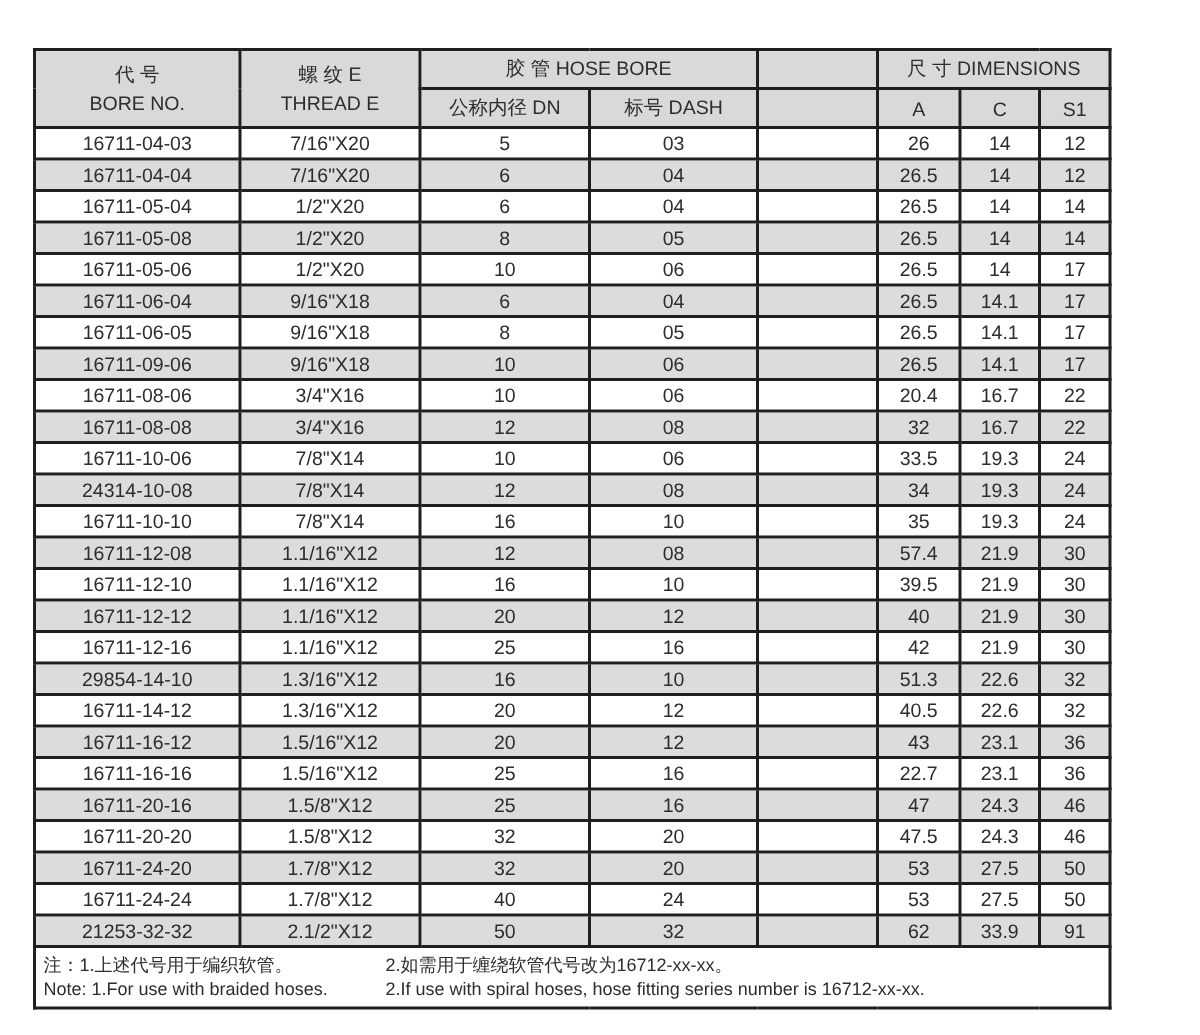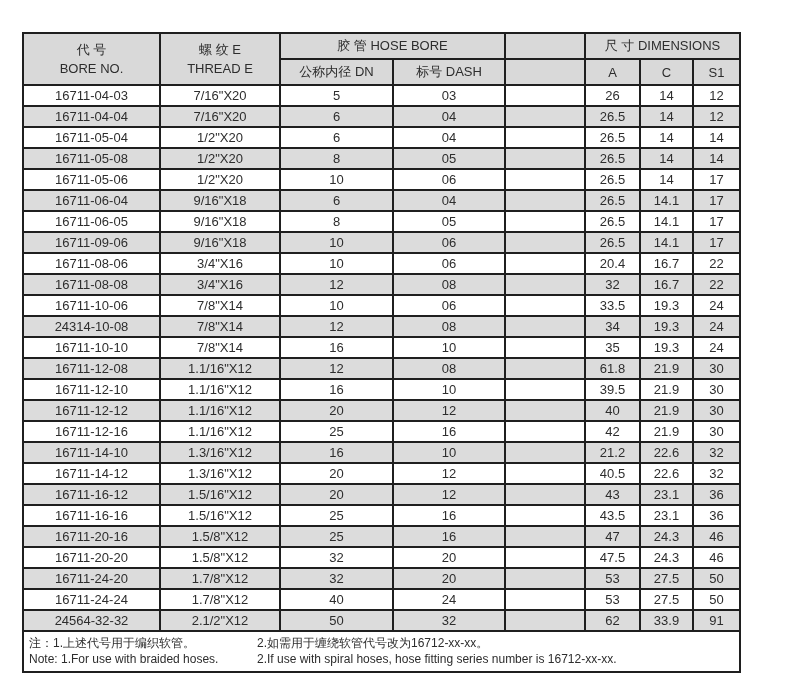--- a/index.html
+++ b/index.html
@@ -231,21 +231,21 @@
           <td>35</td>
           <td>19.3</td>
           <td>24</td>
         </tr>
         <tr class="alt">
           <td>16711-12-08</td>
           <td>1.1/16"X12</td>
           <td>12</td>
           <td>08</td>
           <td></td>
-          <td>61.8</td>
+          <td>57.4</td>
           <td>21.9</td>
           <td>30</td>
         </tr>
         <tr>
           <td>16711-12-10</td>
           <td>1.1/16"X12</td>
           <td>16</td>
           <td>10</td>
           <td></td>
           <td>39.5</td>
@@ -266,26 +266,26 @@
           <td>16711-12-16</td>
           <td>1.1/16"X12</td>
           <td>25</td>
           <td>16</td>
           <td></td>
           <td>42</td>
           <td>21.9</td>
           <td>30</td>
         </tr>
         <tr class="alt">
-          <td>16711-14-10</td>
+          <td>29854-14-10</td>
           <td>1.3/16"X12</td>
           <td>16</td>
           <td>10</td>
           <td></td>
-          <td>21.2</td>
+          <td>51.3</td>
           <td>22.6</td>
           <td>32</td>
         </tr>
         <tr>
           <td>16711-14-12</td>
           <td>1.3/16"X12</td>
           <td>20</td>
           <td>12</td>
           <td></td>
           <td>40.5</td>
@@ -301,21 +301,21 @@
           <td>43</td>
           <td>23.1</td>
           <td>36</td>
         </tr>
         <tr>
           <td>16711-16-16</td>
           <td>1.5/16"X12</td>
           <td>25</td>
           <td>16</td>
           <td></td>
-          <td>43.5</td>
+          <td>22.7</td>
           <td>23.1</td>
           <td>36</td>
         </tr>
         <tr class="alt">
           <td>16711-20-16</td>
           <td>1.5/8"X12</td>
           <td>25</td>
           <td>16</td>
           <td></td>
           <td>47</td>
@@ -346,21 +346,21 @@
           <td>16711-24-24</td>
           <td>1.7/8"X12</td>
           <td>40</td>
           <td>24</td>
           <td></td>
           <td>53</td>
           <td>27.5</td>
           <td>50</td>
         </tr>
         <tr class="alt">
-          <td>24564-32-32</td>
+          <td>21253-32-32</td>
           <td>2.1/2"X12</td>
           <td>50</td>
           <td>32</td>
           <td></td>
           <td>62</td>
           <td>33.9</td>
           <td>91</td>
         </tr>
       </tbody>
     <tfoot>

